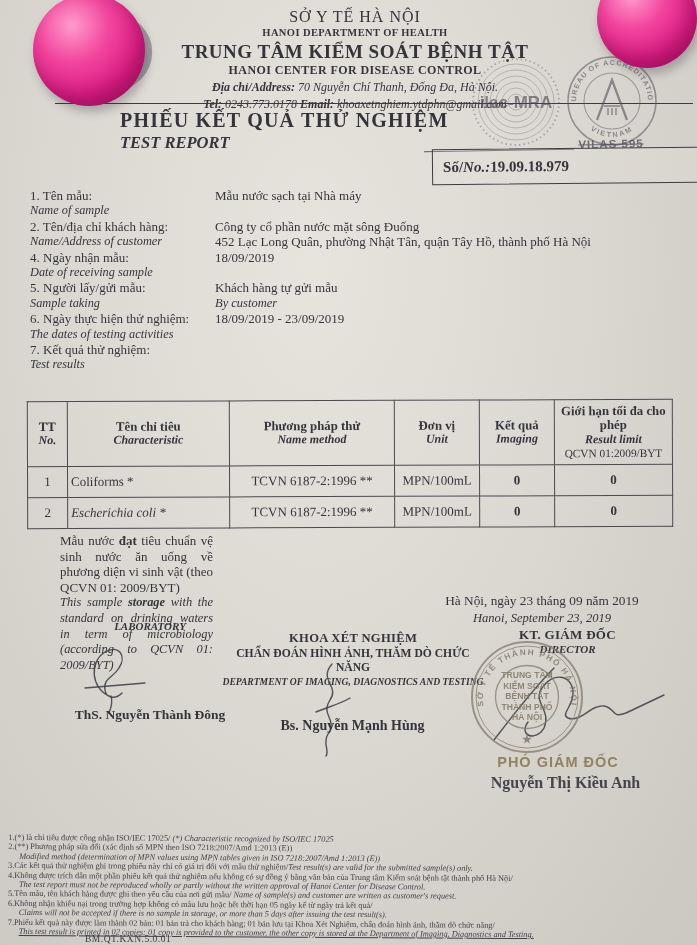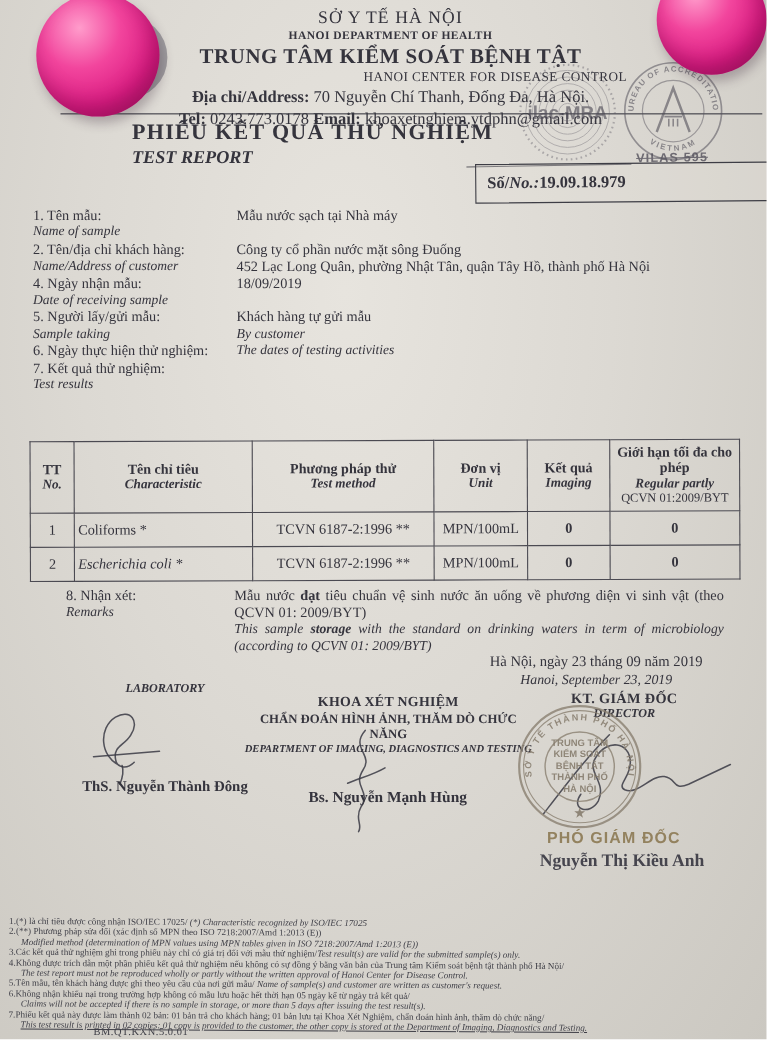--- a/index.html
+++ b/index.html
@@ -8,22 +8,22 @@
     font-family:"Liberation Serif","DejaVu Serif",serif;color:#35343d;}
   .abs{position:absolute;}
   .it{font-style:italic;}
   .bd{font-weight:bold;}
 
   
   .hdr{left:140px;top:7px;width:430px;text-align:center;line-height:1.22;}
   .hdr .h1{font-size:16px;letter-spacing:1px;}
   .hdr .h2{font-size:10.5px;font-weight:bold;letter-spacing:.4px;}
   .hdr .h3{font-size:19px;font-weight:bold;letter-spacing:.5px;margin-top:1px;}
-  .hdr .h4{font-size:12px;font-weight:normal;letter-spacing:.4px;text-align:right;}
-  .hdr .h5{font-size:15px;margin-top:2px;}
+  .hdr .h4{font-size:12px;font-weight:bold;letter-spacing:.4px;}
+  .hdr .h5{font-size:12px;margin-top:2px;font-style:italic;}
   .rule1{left:55px;top:103px;width:638px;border-top:1.6px solid #3b3b43;}
   .title{left:120px;top:109px;width:460px;text-align:left;}
   .title .t1{font-size:20px;font-weight:bold;letter-spacing:1.2px;}
   .title .t2{font-size:16.5px;font-weight:bold;font-style:italic;margin-top:1px;}
   .nobox{left:432px;top:148px;width:256px;height:34px;border:1.4px solid #3d3d45;
     transform:rotate(-0.5deg);display:flex;align-items:center;padding-left:10px;
     font-size:15px;font-weight:bold;background:rgba(230,227,221,.25);}
   .vilas{left:556px;top:138px;width:110px;text-align:center;font-size:11.5px;font-weight:bold;
     color:#53505b;opacity:.8;text-decoration:line-through;transform:rotate(-1deg);
     font-family:"Liberation Sans",sans-serif;letter-spacing:1px;}
@@ -187,20 +187,21 @@
       <div class="fv2"></div>
     </div>
     <div class="field">
       <div class="fl1">5. Người lấy/gửi mẫu:</div>
       <div class="fv1">Khách hàng tự gửi mẫu</div>
       <div class="fl2">Sample taking</div>
       <div class="fv2 it">By customer</div>
     </div>
     <div class="field">
       <div class="fl1">6. Ngày thực hiện thử nghiệm:</div>
+      <div class="fv1">18/09/2019 - 23/09/2019</div>
       <div class="fl2">The dates of testing activities</div>
       <div class="fv2"></div>
     </div>
     <div class="field">
       <div class="fl1">7. Kết quả thử nghiệm:</div>
       <div class="fv1"></div>
       <div class="fl2">Test results</div>
       <div class="fv2"></div>
     </div>
   </div>
@@ -219,33 +220,33 @@
       <th>
             <div class="hv">TT</div>
             <div class="he">No.</div>
           </th>
       <th>
             <div class="hv">Tên chỉ tiêu</div>
             <div class="he">Characteristic</div>
           </th>
       <th>
             <div class="hv">Phương pháp thử</div>
-            <div class="he">Test method</div>
+            <div class="he">Name method</div>
           </th>
       <th>
             <div class="hv">Đơn vị</div>
             <div class="he">Unit</div>
           </th>
       <th>
             <div class="hv">Kết quả</div>
             <div class="he">Imaging</div>
           </th>
       <th>
             <div class="hv">Giới hạn tối đa cho phép</div>
-            <div class="he">Regular partly</div>
+            <div class="he">Result limit</div>
             <div class="hx">QCVN 01:2009/BYT</div>
           </th>
     </tr>
     <tr class="datarow">
       <td class="c">1</td>
       <td class="name">Coliforms *</td>
       <td class="c">TCVN 6187-2:1996 **</td>
       <td class="c">MPN/100mL</td>
       <td class="c zero">0</td>
       <td class="c zero">0</td>
@@ -255,24 +256,20 @@
       <td class="name it">Escherichia coli *</td>
       <td class="c">TCVN 6187-2:1996 **</td>
       <td class="c">MPN/100mL</td>
       <td class="c zero">0</td>
       <td class="c zero">0</td>
     </tr>
   </tbody>
     </table>
 
   <div class="abs remarks">
-    <div>
-      <div>8. Nhận xét:</div>
-      <div class="it rem-en">Remarks</div>
-    </div>
     <div style="text-align:justify;">
       <div><span>Mẫu nước </span><span class="bd">đạt</span><span> tiêu chuẩn vệ sinh nước ăn uống về phương diện vi sinh vật (theo QCVN 01: 2009/BYT)</span></div>
       <div class="it rem-en"><span>This sample </span><span class="bd">storage</span><span> with the standard on drinking waters in term of microbiology (according to QCVN 01: 2009/BYT)</span></div>
     </div>
   </div>
 
   <div class="abs dateline">
     <div class="d1">Hà Nội, ngày 23 tháng 09 năm 2019</div>
     <div class="d2">Hanoi, September 23, 2019</div>
   </div>

